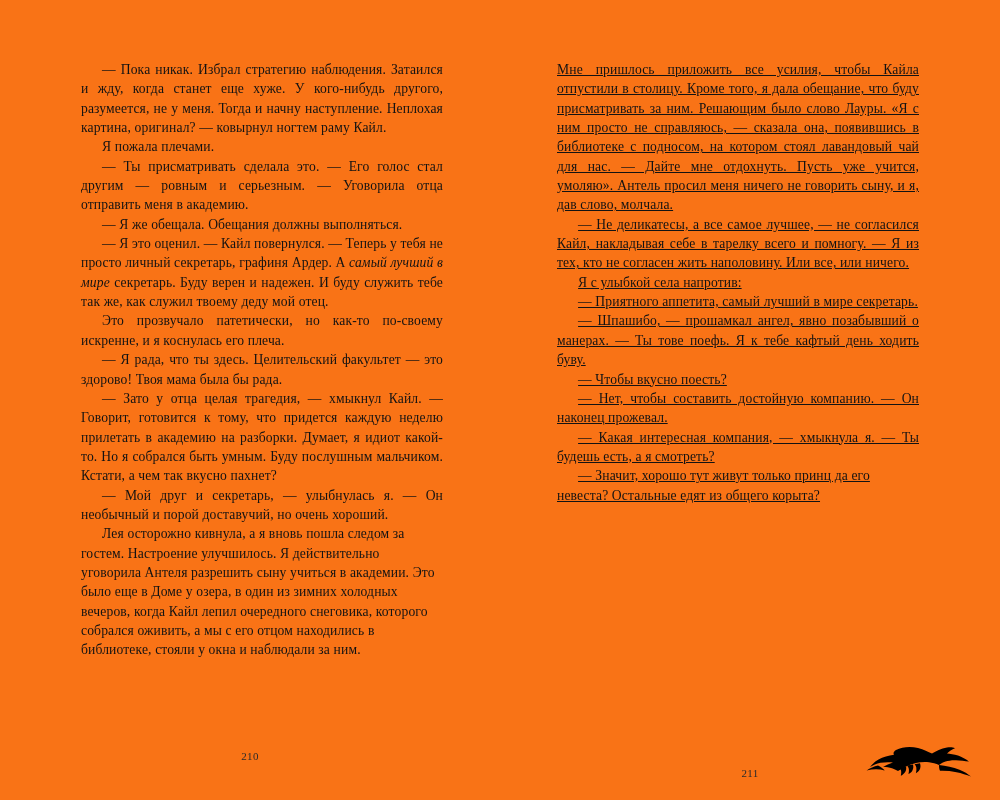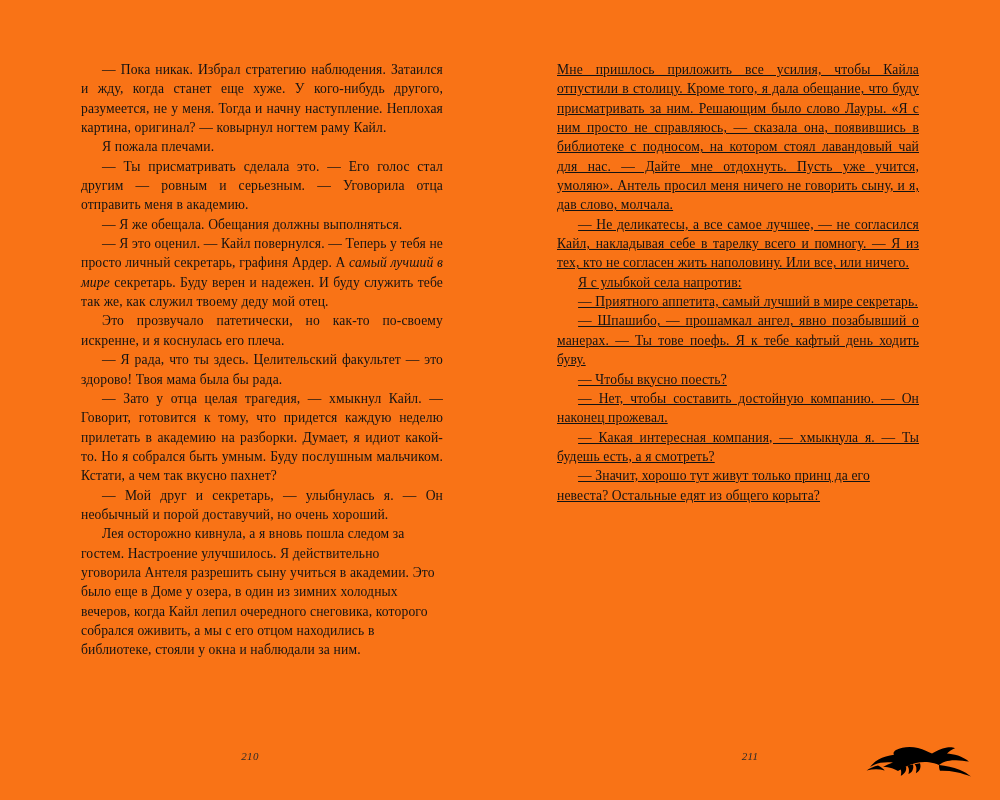--- a/index.html
+++ b/index.html
@@ -55,24 +55,23 @@
 
   .textblock em { font-style: italic; }
 
   .folio {
     position: absolute;
     bottom: 0;
     font-size: 11px;
     color: #2b2b2b;
     letter-spacing: 0.03em;
     text-align: center;
-    font-style: italic;
   }
   .page-left .folio  { left: 0;   width: 500px; bottom: 38px; }
-  .page-right .folio { left: 0;   width: 500px; bottom: 38px; }
+  .page-right .folio { left: 0;   width: 500px; bottom: 21px; }
 
   .colophon-mark {
     position: absolute;
     right: 26px;
     bottom: 16px;
     width: 112px;
     height: 40px;
     line-height: 0;
   }
   .colophon-mark svg { display: block; }

